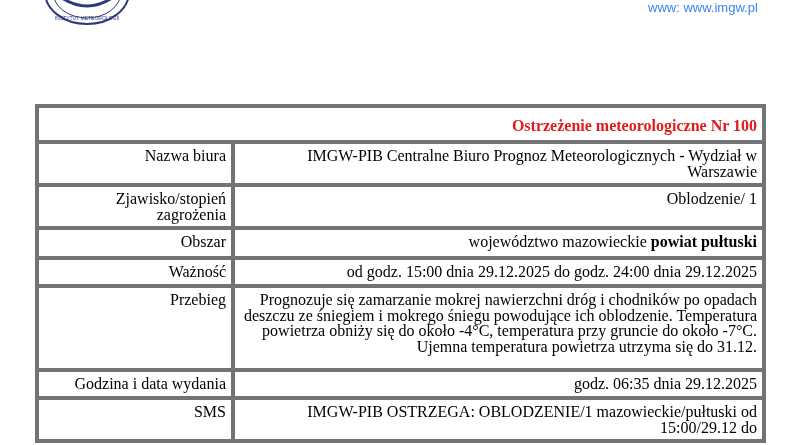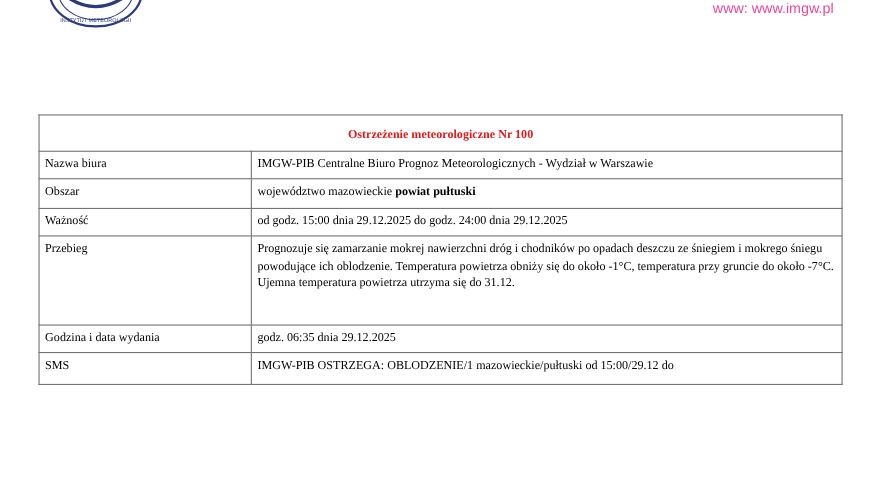--- a/index.html
+++ b/index.html
@@ -1,20 +1,20 @@
 <!DOCTYPE html>
 <html><head>
   <meta charset="utf-8">
   <style>
     html, body { margin:0; padding:0; }
     body { width:800px; height:445px; overflow:hidden; background:#ffffff; position:relative; font-family:"Liberation Serif","DejaVu Serif",serif; color:#000; }
     .logo { position:absolute; left:42px; top:-30px; width:90px; height:56px; }
-    .url { position:absolute; left:648px; top:0px; font-family:"Liberation Sans","DejaVu Sans",sans-serif; font-size:13px; color:#ec4899; }
+    .url { position:absolute; left:648px; top:0px; font-family:"Liberation Sans","DejaVu Sans",sans-serif; font-size:13px; color:#3b82f6; }
     .tbl { position:absolute; left:35px; top:104px; width:731px; border-collapse:collapse; }
-    .tbl td { border:1px solid #737373; vertical-align:top; font-size:11px; line-height:15.5px; padding:4px 5px 4px 5px; }
+    .tbl td { border:4px solid #737373; vertical-align:top; font-size:16px; line-height:15.5px; padding:4px 5px 4px 5px;text-align:right; }
     .tbl td.lbl { width:182px; font-weight:normal; }
     .title-cell { text-align:center; color:#e01b1b; font-weight:bold; font-size:16px; padding:10px 5px 6px 5px !important; height:16px; }
     .r-nazwa td { height:16px; }
     .r-zjaw td { height:16px; }
     .r-obszar td { height:18px; }
     .r-waz td { height:16px; }
     .r-przeb td { height:72px;margin-left:36px; }
     .r-praw td { height:35px; }
     .r-uwagi td { height:16px; }
     .r-godz td { height:16px; }
@@ -36,31 +36,35 @@
 
 <table class="tbl">
   <tbody>
       <tr>
     <td colspan="2" class="title-cell">Ostrzeżenie meteorologiczne Nr 100</td>
   </tr>
   <tr class="r-nazwa">
     <td class="lbl">Nazwa biura</td>
     <td>IMGW-PIB Centralne Biuro Prognoz Meteorologicznych - Wydział w Warszawie</td>
   </tr>
+  <tr class="r-zjaw">
+    <td class="lbl">Zjawisko/stopień zagrożenia</td>
+    <td>Oblodzenie/ 1</td>
+  </tr>
   <tr class="r-obszar">
     <td class="lbl">Obszar</td>
     <td><span>województwo mazowieckie </span><b>powiat pułtuski</b></td>
   </tr>
   <tr class="r-waz">
     <td class="lbl">Ważność</td>
     <td>od godz. 15:00 dnia 29.12.2025 do godz. 24:00 dnia 29.12.2025</td>
   </tr>
   <tr class="r-przeb">
     <td class="lbl">Przebieg</td>
-    <td>Prognozuje się zamarzanie mokrej nawierzchni dróg i chodników po opadach deszczu ze śniegiem  i mokrego śniegu  powodujące ich oblodzenie. Temperatura powietrza obniży się do około -1°C, temperatura przy gruncie do około -7°C. Ujemna temperatura powietrza utrzyma się do 31.12.</td>
+    <td>Prognozuje się zamarzanie mokrej nawierzchni dróg i chodników po opadach deszczu ze śniegiem  i mokrego śniegu  powodujące ich oblodzenie. Temperatura powietrza obniży się do około -4°C, temperatura przy gruncie do około -7°C. Ujemna temperatura powietrza utrzyma się do 31.12.</td>
   </tr>
   <tr class="r-godz">
     <td class="lbl">Godzina i data wydania</td>
     <td>godz. 06:35 dnia 29.12.2025</td>
   </tr>
   <tr class="r-sms">
     <td class="lbl">SMS</td>
     <td>IMGW-PIB OSTRZEGA: OBLODZENIE/1 mazowieckie/pułtuski od 15:00/29.12 do</td>
   </tr>
 </tbody>

